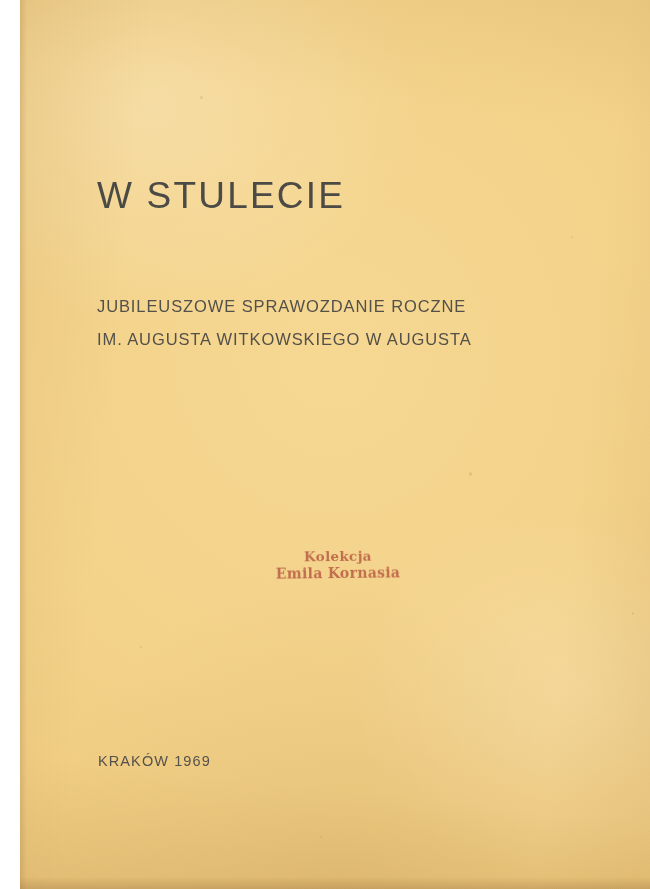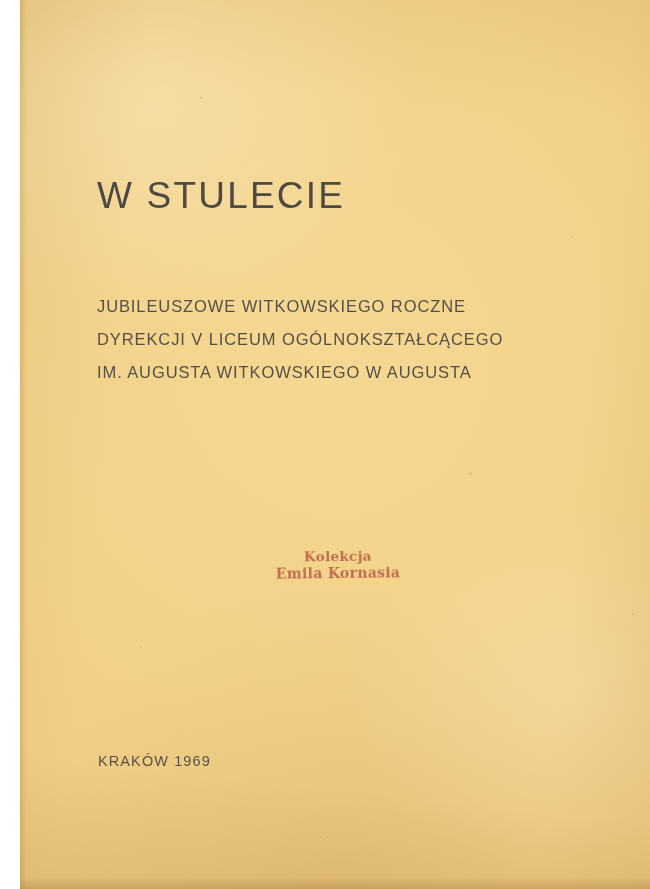--- a/index.html
+++ b/index.html
@@ -149,22 +149,21 @@
   <div class="speck" style="left:120px; top:646px; width:2px; height:2px;"></div>
   <div class="speck" style="left:551px; top:236px; width:2px; height:2px;"></div>
   <div class="speck" style="left:300px; top:836px; width:2px; height:2px;"></div>
   <div class="speck" style="left:612px; top:612px; width:2px; height:3px;"></div>
 
   <div class="titleblock">
     <div class="t-main l1">W STULECIE</div>
   </div>
 
   <div class="subblock">
-    <div class="t-sub">JUBILEUSZOWE WITKOWSKIEGO ROCZNE</div>
-    <div class="t-sub">DYREKCJI V LICEUM OGÓLNOKSZTAŁCĄCEGO</div>
+    <div class="t-sub">JUBILEUSZOWE SPRAWOZDANIE ROCZNE</div>
     <div class="t-sub">IM. AUGUSTA WITKOWSKIEGO W AUGUSTA</div>
   </div>
 
   <div class="stamp">
     <div class="s1">Kolekcja</div>
     <div class="s2">Emila Kornasia</div>
   </div>
 
   <div class="imprint">KRAKÓW 1969</div>
 

